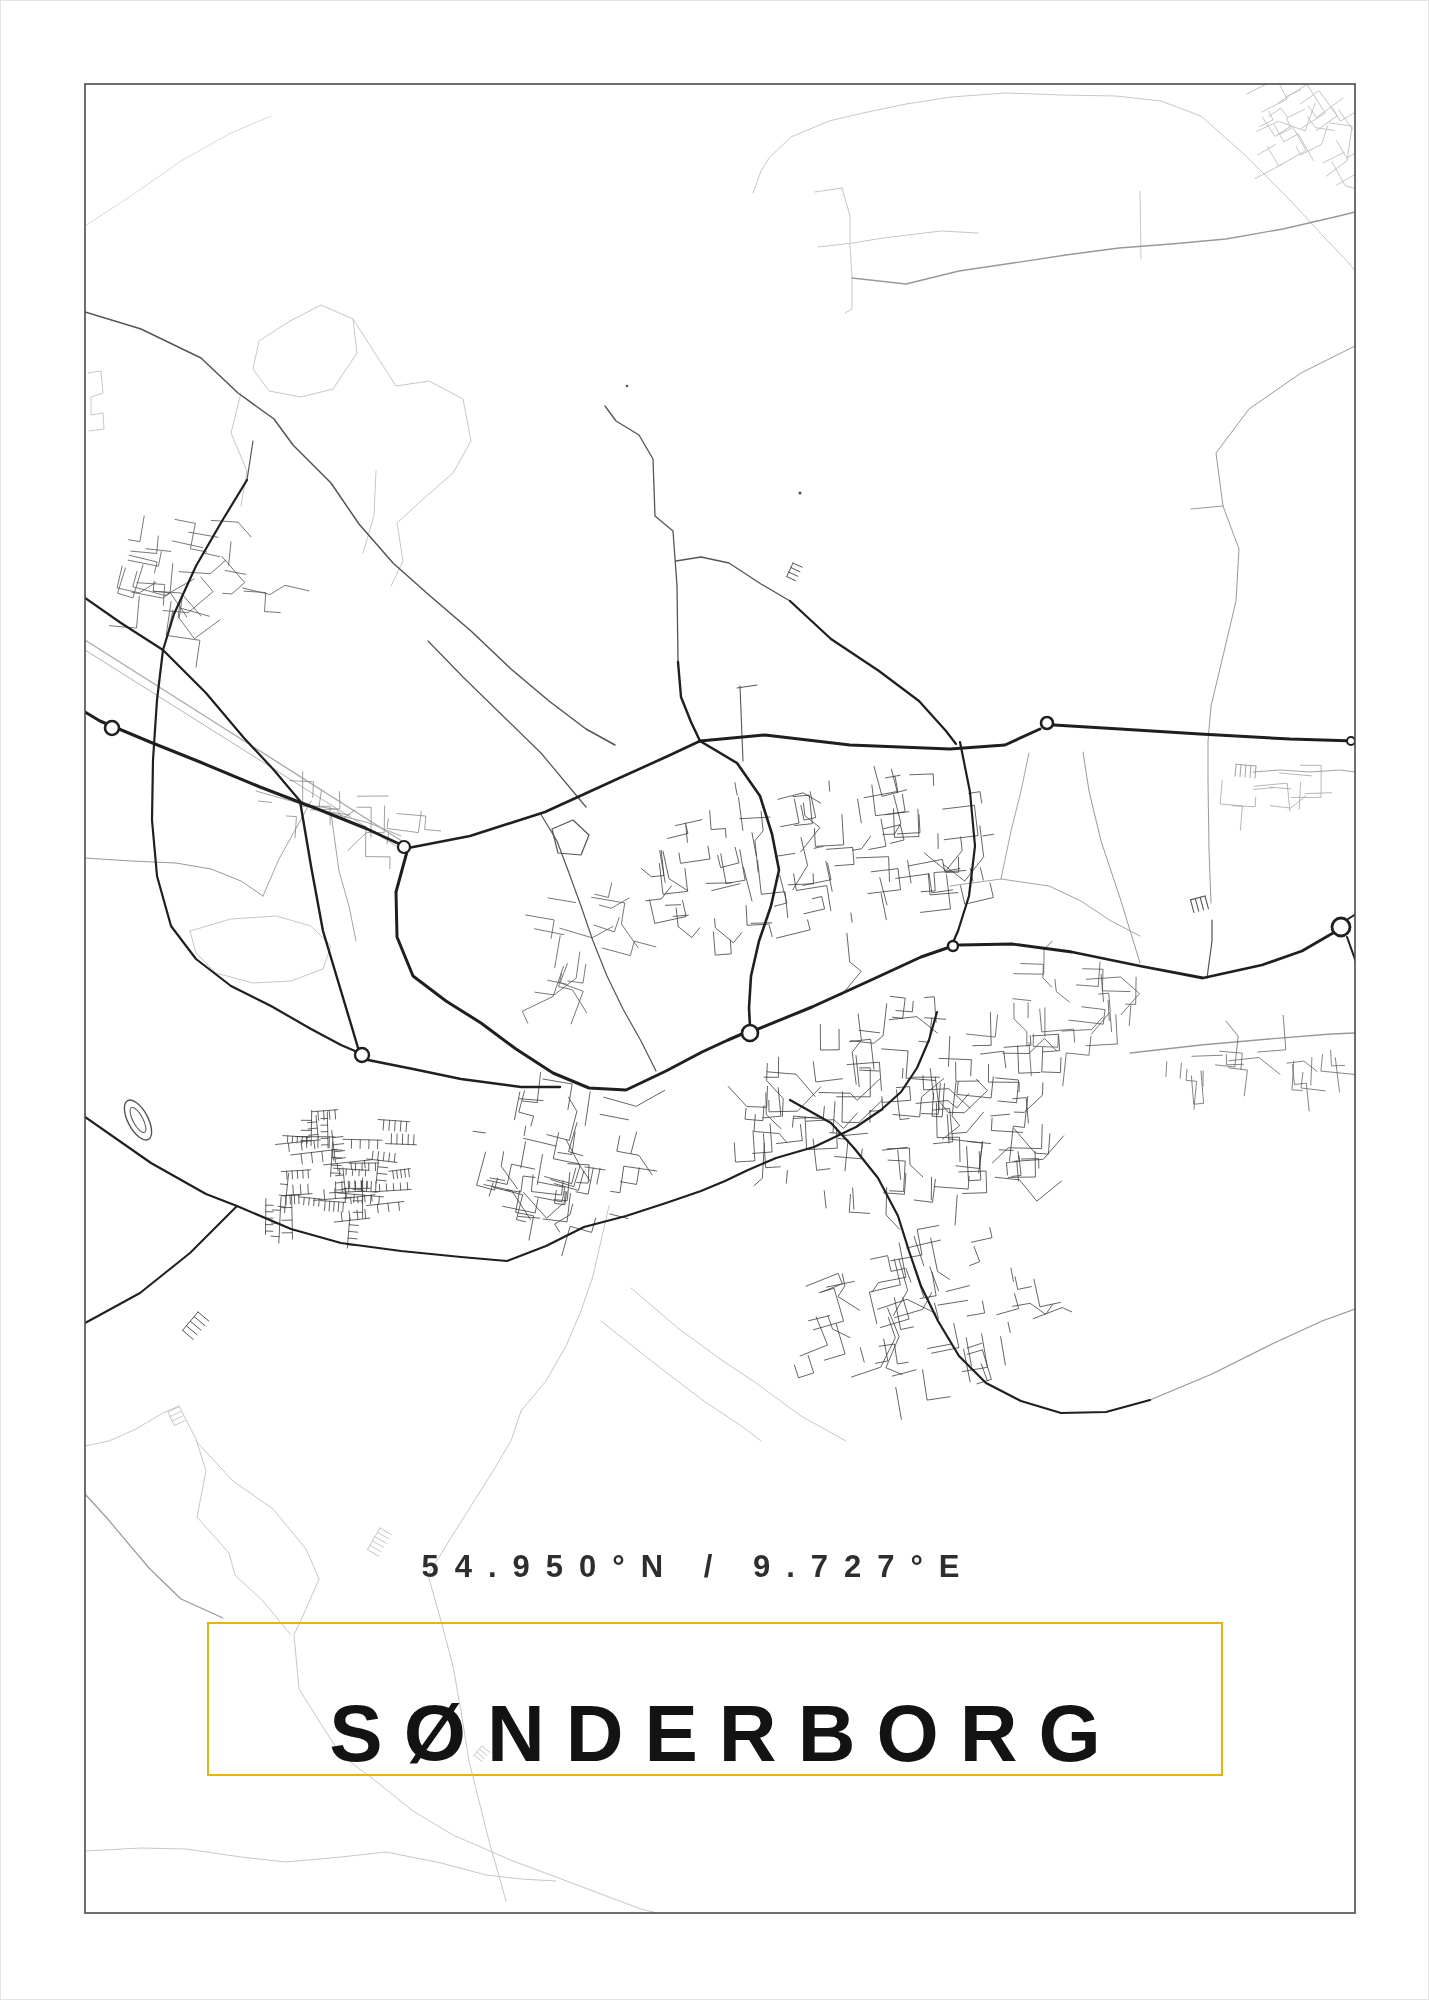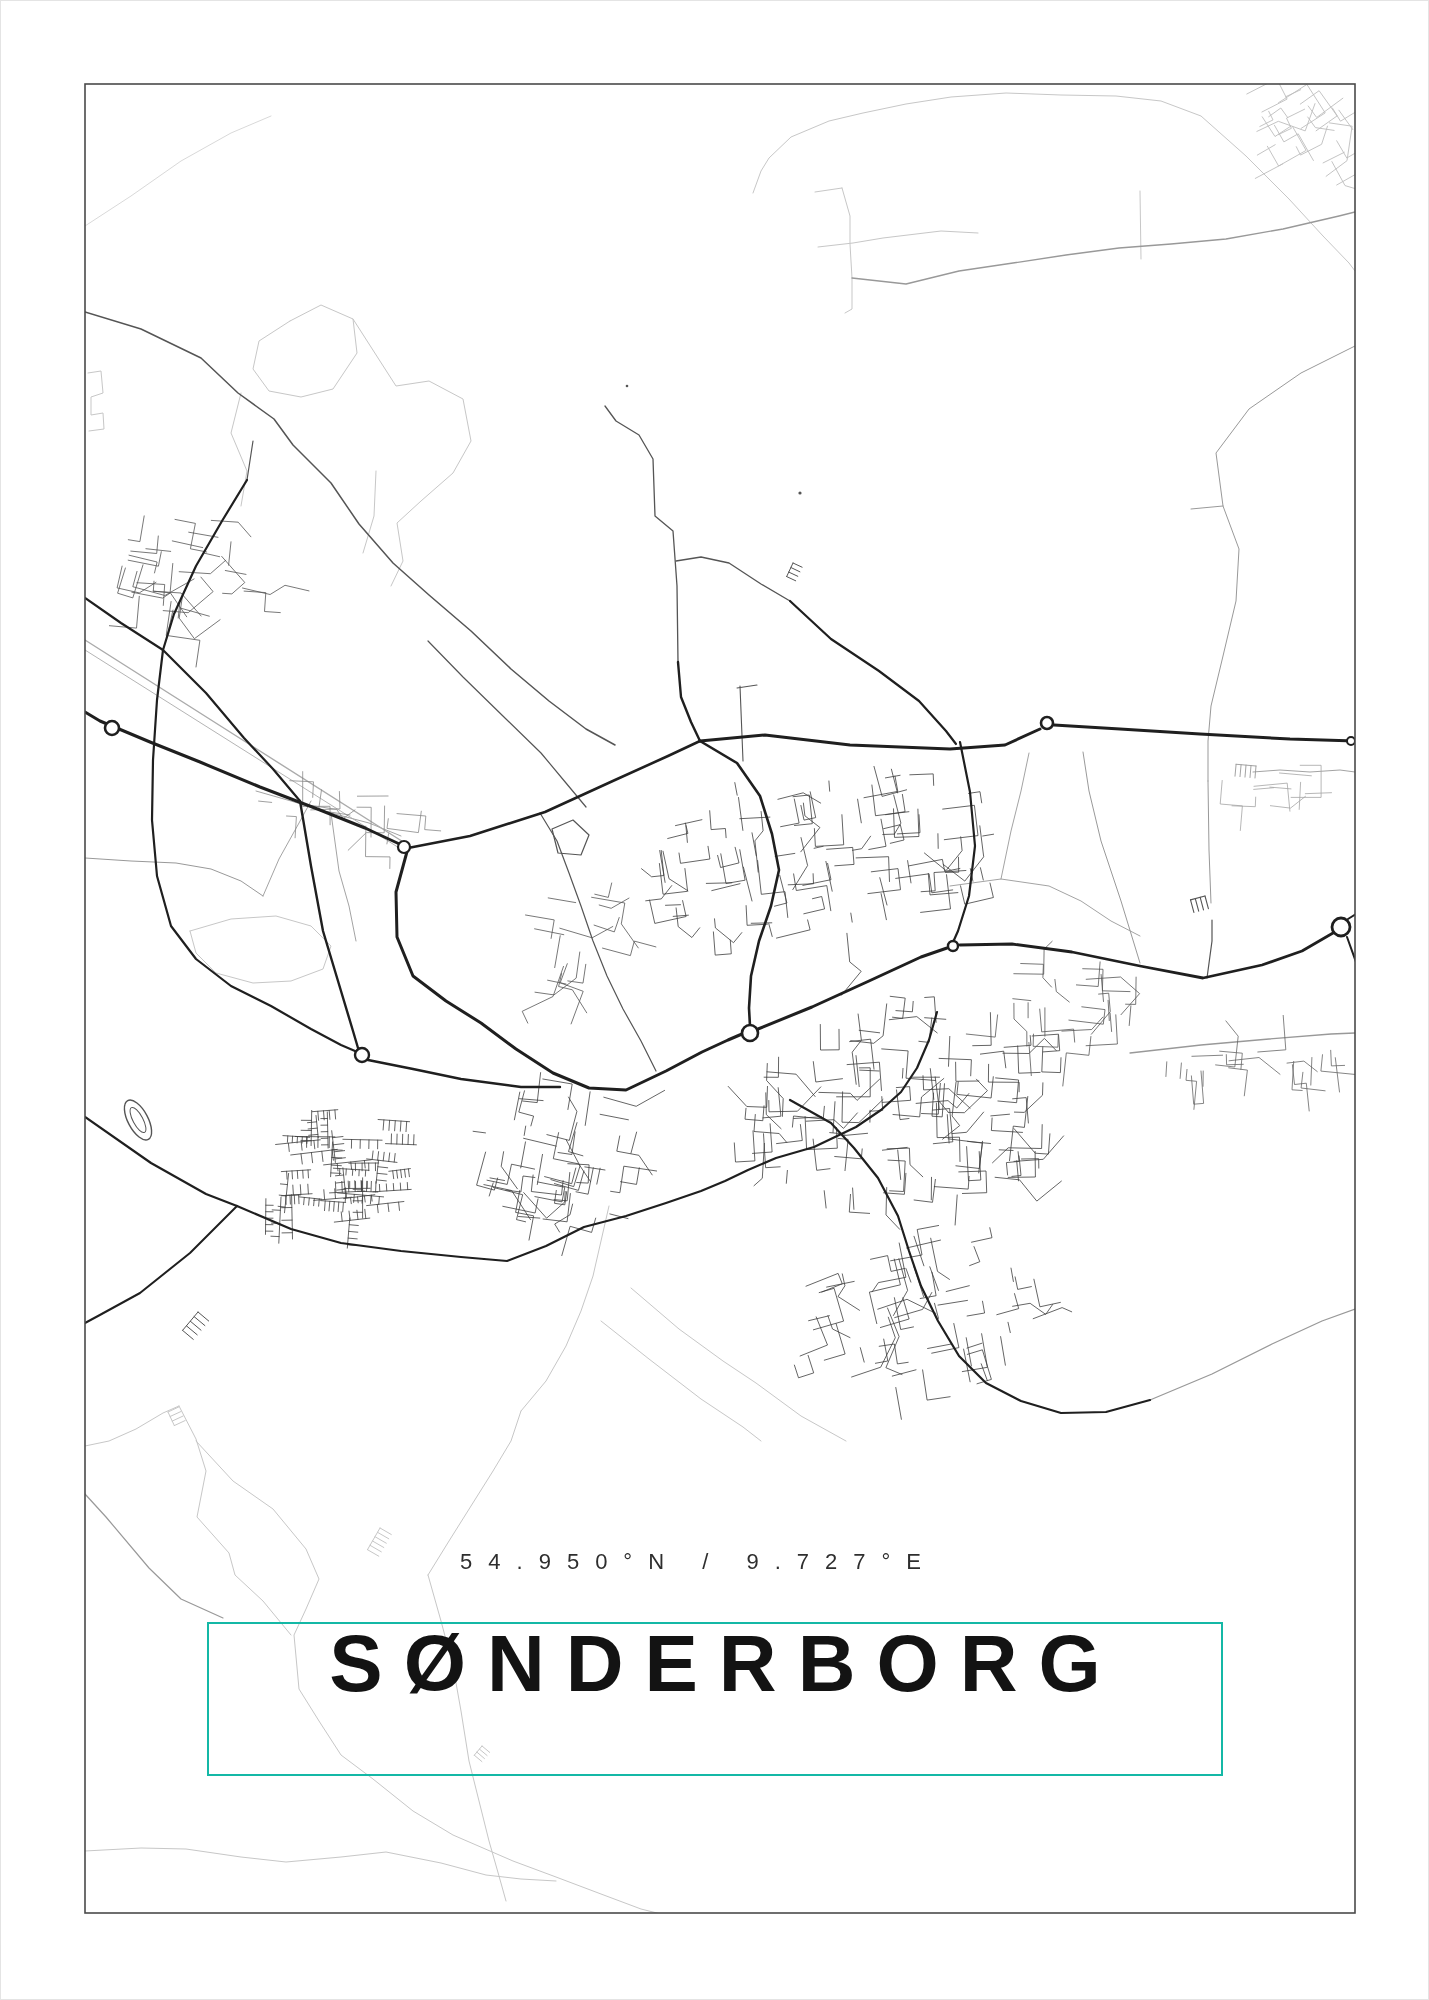--- a/index.html
+++ b/index.html
@@ -7,27 +7,27 @@
     width:1429px;height:2000px;position:relative;background:#ffffff;
     font-family:"Liberation Sans","DejaVu Sans",sans-serif;overflow:hidden;
   }
   .page-edge{
     position:absolute;inset:0;pointer-events:none;
     box-shadow:inset 0 0 0 1px #e4e4e4;z-index:50;
   }
   #map-svg{position:absolute;left:0;top:0;z-index:1;}
   .coords{
     position:absolute;left:0;top:1549px;width:1381px;text-align:center;
-    font-size:22px;font-weight:400;color:#2e2e2e;z-index:10;
+    font-size:31px;font-weight:700;color:#2e2e2e;z-index:10;
   }
   .coords span{letter-spacing:16px;margin-right:-16px;white-space:pre;}
   .title-box{
     position:absolute;left:207px;top:1622px;width:1016px;height:154px;
-    border:2px solid #14b8a6;box-sizing:border-box;
-    display:flex;align-items:flex-start;justify-content:center;
+    border:2px solid #eab308;box-sizing:border-box;
+    display:flex;align-items:flex-end;justify-content:center;
     background:transparent;z-index:10;
   }
   .title-box .title{
     font-size:80px;font-weight:700;color:#131313;line-height:1;
   }
   .title-box .title span{letter-spacing:21px;margin-right:-21px;white-space:pre;}
 </style>
 </head>
 <body>
 

